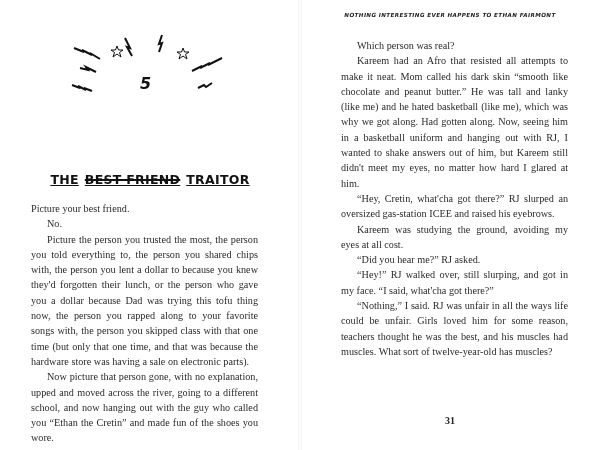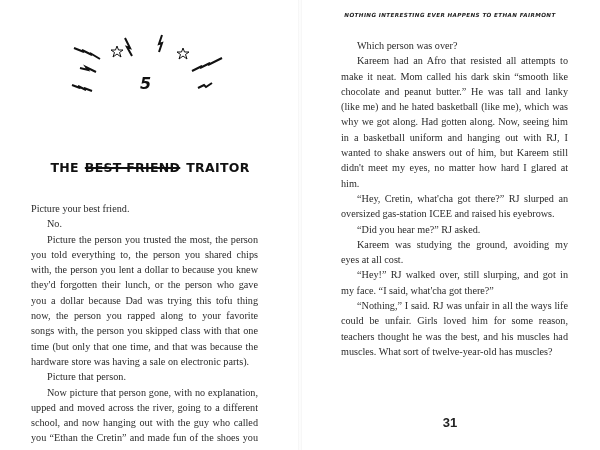--- a/index.html
+++ b/index.html
@@ -3,29 +3,29 @@
 <meta charset="utf-8">
 <style>
   html, body { margin:0; padding:0; }
   body { width:600px; height:450px; background:#ffffff; position:relative; overflow:hidden; font-family:"Liberation Serif", serif; color:#2a2a2a; }
   .page { position:absolute; top:0; height:450px; }
   .left { left:0; width:300px; }
   .right { left:300px; width:300px; }
   .gutter { position:absolute; left:298px; top:0; width:4px; height:450px; background:linear-gradient(to right,#f4f4f4,#ffffff,#f4f4f4); }
   .ornament { position:absolute; left:60px; top:30px; width:180px; height:80px; }
   .chapter-num { position:absolute; left:140px; top:74px; font-family:"DejaVu Sans", sans-serif; font-weight:bold; font-style:italic; font-size:16px; color:#111; }
-  .chapter-title { position:absolute; left:0; width:300px; top:160px; text-align:center; font-family:"DejaVu Sans", sans-serif; font-weight:bold; font-size:12.5px; letter-spacing:0.3px; color:#111; }
+  .chapter-title { position:absolute; left:0; width:300px; top:172px; text-align:center; font-family:"DejaVu Sans", sans-serif; font-weight:bold; font-size:12.5px; letter-spacing:0.3px; color:#111;text-decoration:underline; }
   .chapter-title .strike { text-decoration:line-through; text-decoration-thickness:1.5px; margin:0 6px; }
   .body-text { position:absolute; font-size:10.2px; line-height:15.3px; text-align:justify; }
   .left .body-text { left:31px; width:227px; top:201px; }
   .right .body-text { left:41px; width:227px; top:38px; }
   .body-text p { margin:0; text-indent:16px; }
   .body-text p.noindent { text-indent:0; }
   .running-head { position:absolute; left:0; width:300px; top:12px; text-align:center; font-family:"DejaVu Sans", sans-serif; font-style:italic; font-weight:bold; font-size:5.6px; letter-spacing:0.4px; color:#222; }
-  .folio { position:absolute; left:0; width:300px; top:415px; text-align:center; font-family:Liberation Sans, sans-serif; font-weight:bold; font-size:13px; color:#222; }
+  .folio { position:absolute; left:0; width:300px; top:415px; text-align:center; font-family:Liberation Serif, serif; font-weight:bold; font-size:10px; color:#222; }
 </style>
 </head>
 <body>
 
 <div class="page left">
   <svg class="ornament" viewBox="0 0 180 80">
     <g fill="none" stroke="#111" stroke-width="2">
       <path d="M14,18 L24,22 L22,20 L32,25 L30,23 L40,29"></path>
       <path d="M20,38 L28,40 L26,37 L36,42"></path>
       <path d="M12,55 L20,58 L18,56 L26,60 L24,58 L32,61"></path>
@@ -40,33 +40,32 @@
     </g>
   </svg>
   <div class="chapter-num">5</div>
   <div class="chapter-title">
     <span>THE</span><span class="strike">BEST FRIEND</span><span>TRAITOR</span>
   </div>
   <div class="body-text">
     <p class="noindent">Picture your best friend.</p>
     <p>No.</p>
     <p>Picture the person you trusted the most, the person you told everything to, the person you shared chips with, the person you lent a dollar to because you knew they'd forgotten their lunch, or the person who gave you a dollar because Dad was trying this tofu thing now, the person you rapped along to your favorite songs with, the person you skipped class with that one time (but only that one time, and that was because the hardware store was having a sale on electronic parts).</p>
-    <p>Picture that person.</p>
     <p>Now picture that person gone, with no explanation, upped and moved across the river, going to a different school, and now hanging out with the guy who called you “Ethan the Cretin” and made fun of the shoes you wore.</p>
   </div>
 </div>
 
 <div class="gutter"></div>
 
 <div class="page right">
   <div class="running-head">NOTHING INTERESTING EVER HAPPENS TO ETHAN FAIRMONT</div>
   <div class="body-text">
-    <p>Which person was over?</p>
+    <p>Which person was real?</p>
     <p>Kareem had an Afro that resisted all attempts to make it neat. Mom called his dark skin “smooth like chocolate and peanut butter.” He was tall and lanky (like me) and he hated basketball (like me), which was why we got along. Had gotten along. Now, seeing him in a basketball uniform and hanging out with RJ, I wanted to shake answers out of him, but Kareem still didn't meet my eyes, no matter how hard I glared at him.</p>
     <p>“Hey, Cretin, what'cha got there?” RJ slurped an oversized gas-station ICEE and raised his eyebrows.</p>
+    <p>Kareem was studying the ground, avoiding my eyes at all cost.</p>
     <p>“Did you hear me?” RJ asked.</p>
-    <p>Kareem was studying the ground, avoiding my eyes at all cost.</p>
     <p>“Hey!” RJ walked over, still slurping, and got in my face. “I said, what'cha got there?”</p>
     <p>“Nothing,” I said. RJ was unfair in all the ways life could be unfair. Girls loved him for some reason, teachers thought he was the best, and his muscles had muscles. What sort of twelve-year-old has muscles?</p>
 
   </div>
   <div class="folio">31</div>
 </div>
 
 </body></html>

